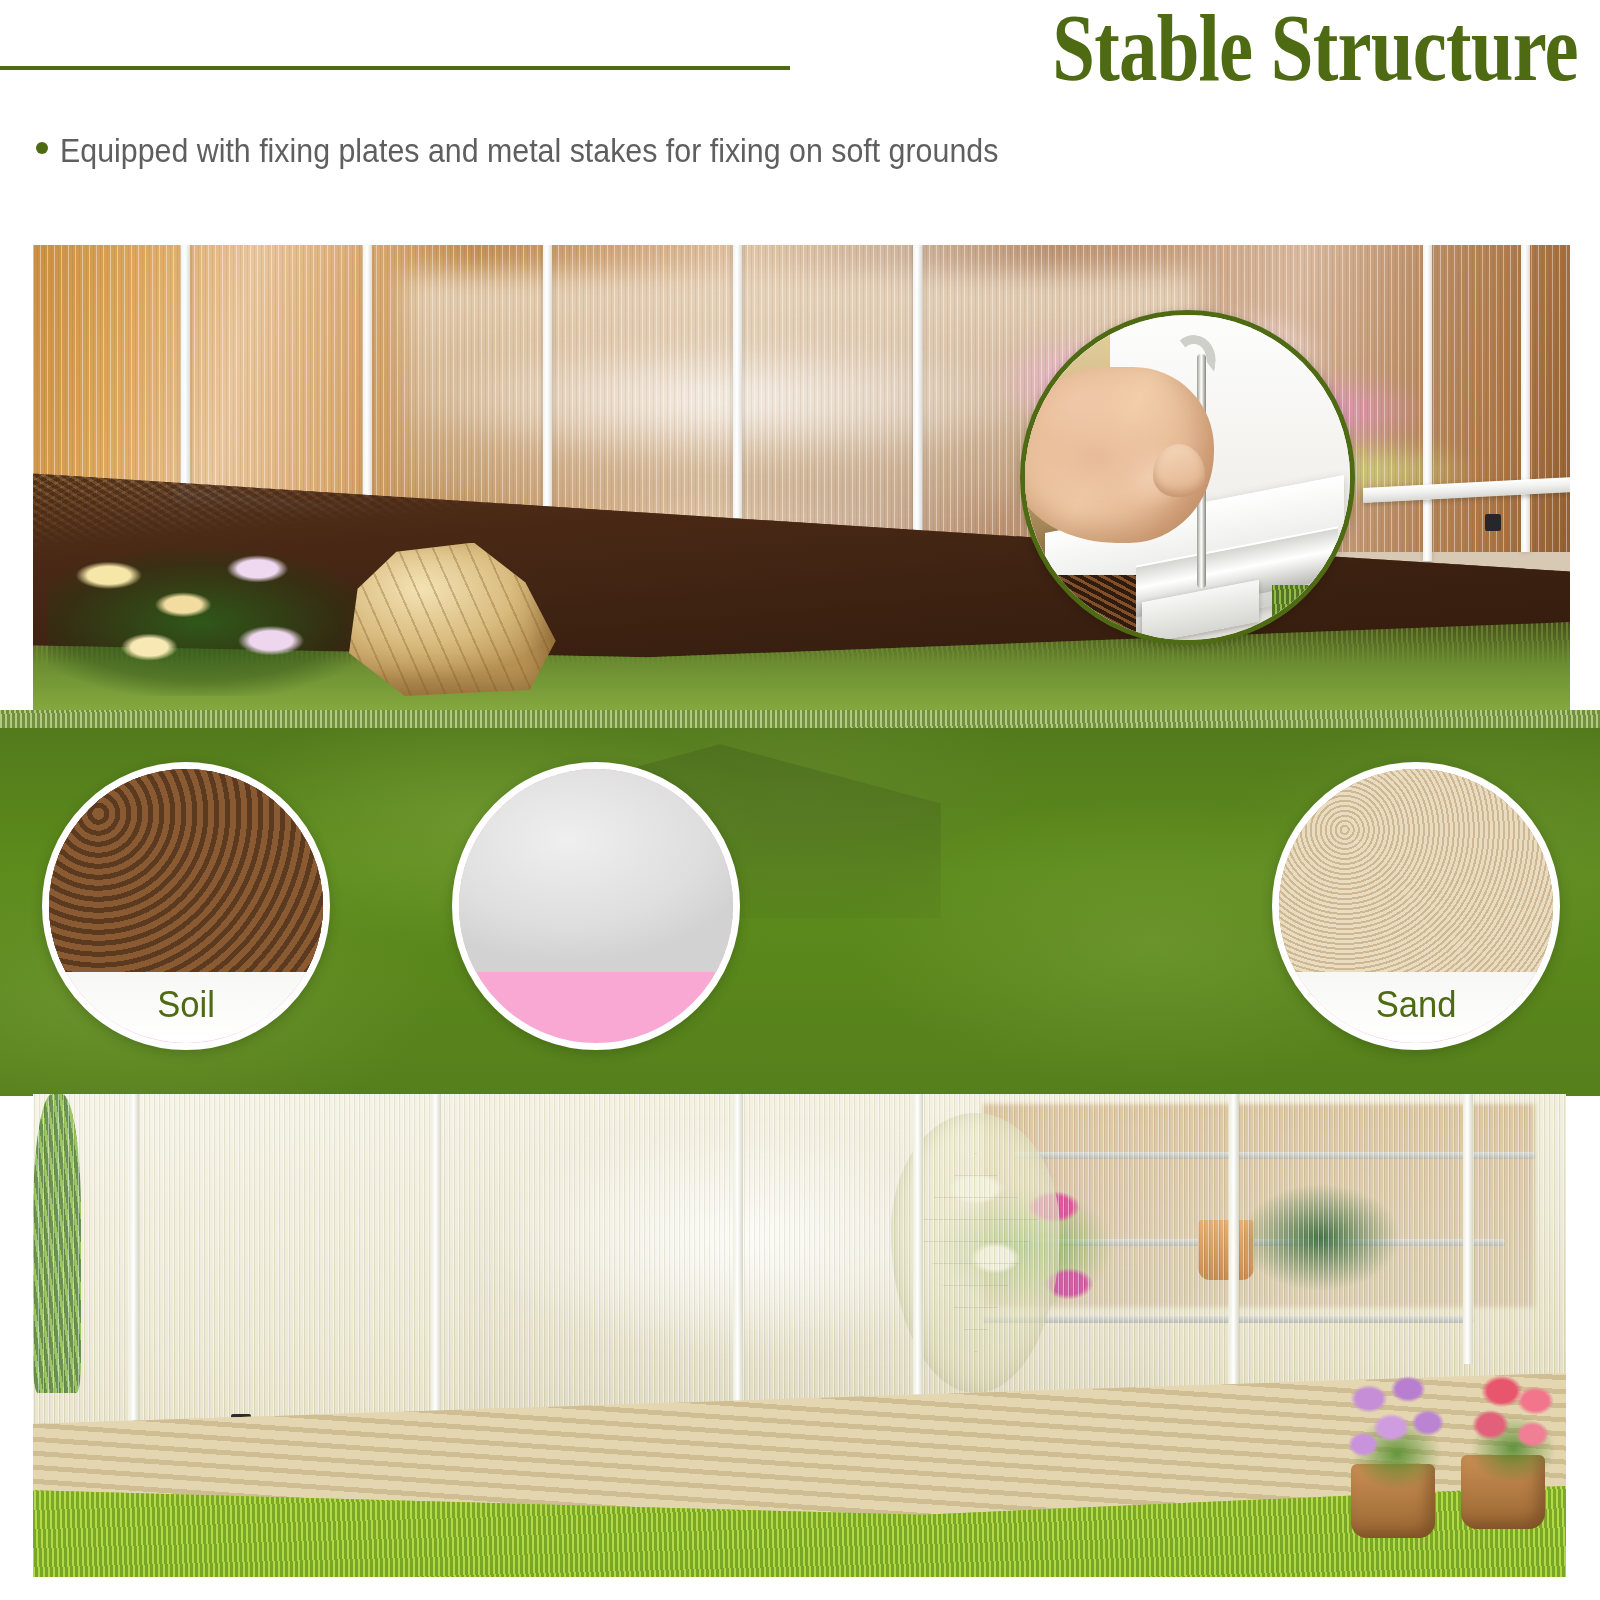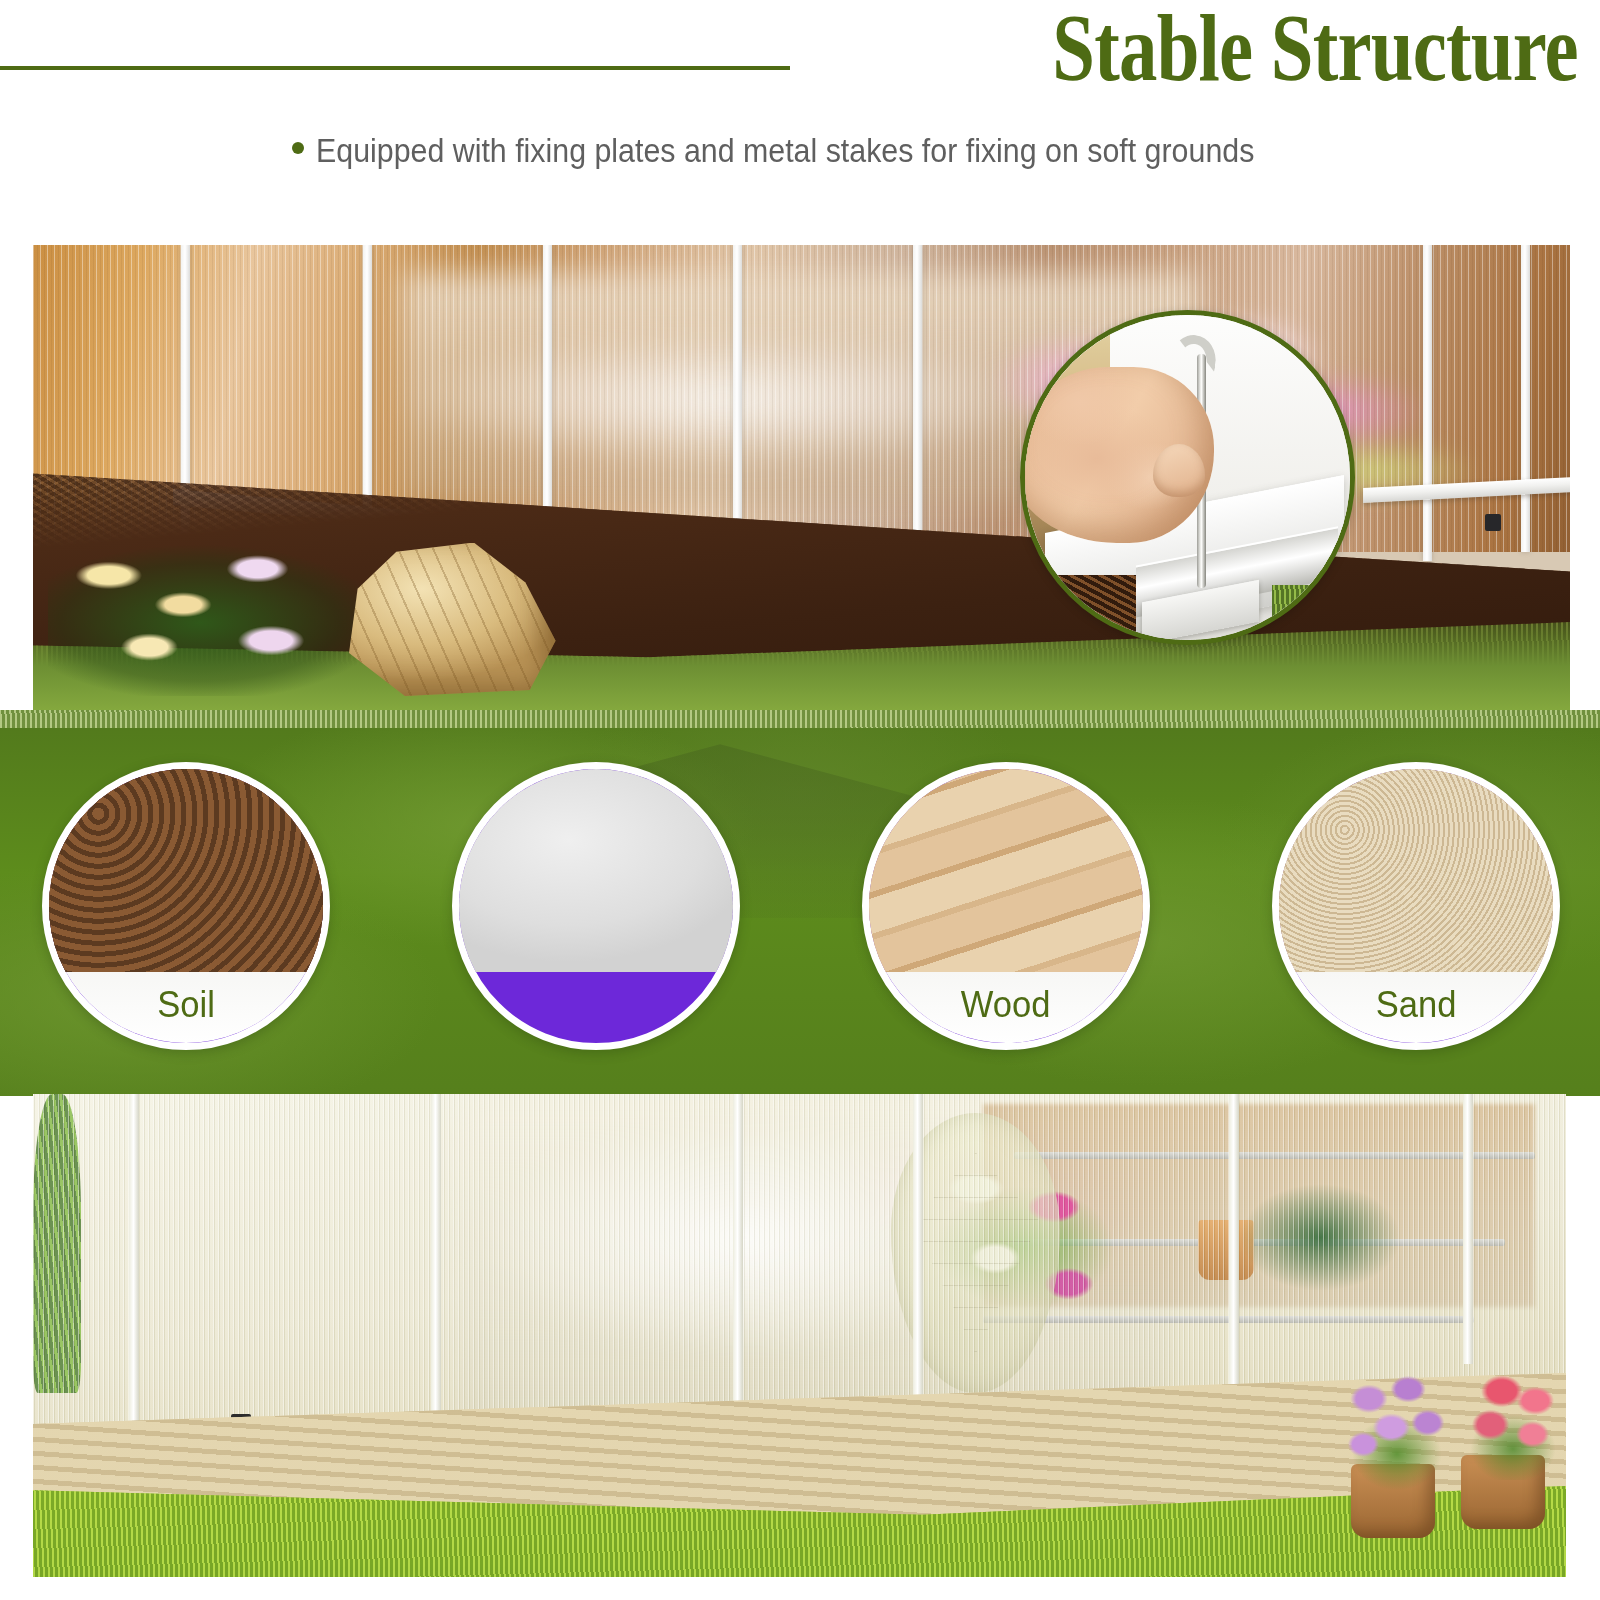--- a/index.html
+++ b/index.html
@@ -27,21 +27,20 @@
     letter-spacing:-1px;
     color:#4e6b14;
     transform:scaleX(0.80);
     transform-origin:100% 0;
     white-space:nowrap;
   }
   #bullets { position:absolute; left:36px; top:130px; width:1300px; }
   .bullet-row {
     display:flex; align-items:flex-start;
     margin-bottom:8px;
-    justify-content:flex-end;
   }
   .bullet-dot {
     width:12px; height:12px; border-radius:50%;
     background:#4e6b14; flex:0 0 12px;
     margin:12px 12px 0 0;
   }
   .bullet-text {
     font-size:33px;
     line-height:1.26;
     color:#5f5f5f;
@@ -252,21 +251,21 @@
     position:absolute; left:0; top:0; width:100%; height:18px;
     background:
       repeating-linear-gradient(88deg, rgba(196,214,148,.9) 0 2px, rgba(120,150,70,.85) 2px 5px);
     opacity:.95;
   }
   .circle {
     position:absolute; top:52px; width:288px; height:288px;
     border-radius:50%;
     border:7px solid #ffffff;
     overflow:hidden;
-    background:#6d28d9;
+    background:#f9a8d4;
     box-shadow:0 3px 12px rgba(30,50,10,.28);
   }
   .circle .tex { position:absolute; left:0; top:0; width:100%; height:74%; }
   .circle .band-label {
     position:absolute; left:0; bottom:0; width:100%; height:26%;
     background:linear-gradient(180deg,#f7f7f5,#ffffff);
     display:flex; align-items:center; justify-content:center;
   }
   .circle .band-label span {
     font-size:36px; color:#4e6b14;
@@ -497,26 +496,20 @@
       <div class="tex tex-soil"></div>
       <div class="band-label">
         <span>Soil</span>
       </div>
     </div>
 
     <div class="circle" id="c-cement">
       <div class="tex tex-cement"></div>
     </div>
 
-    <div class="circle" id="c-wood">
-      <div class="tex tex-wood"></div>
-      <div class="band-label">
-        <span>Wood</span>
-      </div>
-    </div>
 
     <div class="circle" id="c-sand">
       <div class="tex tex-sand"></div>
       <div class="band-label">
         <span>Sand</span>
       </div>
     </div>
   </div>
 
   <div id="photo-bottom">

